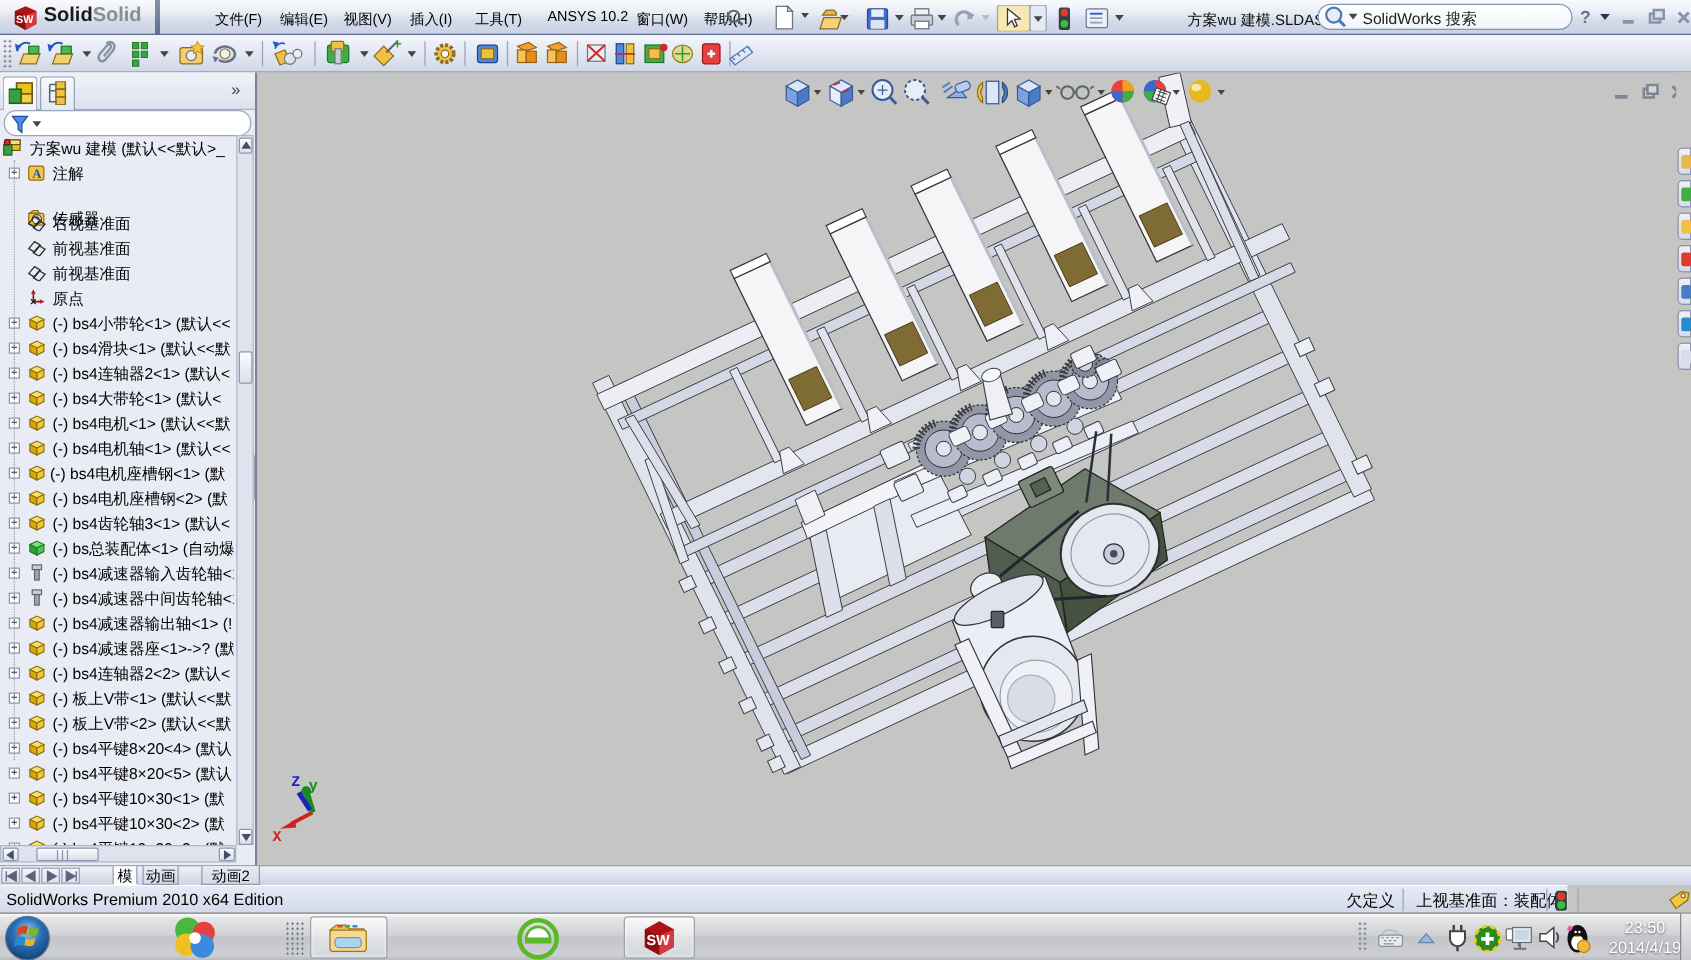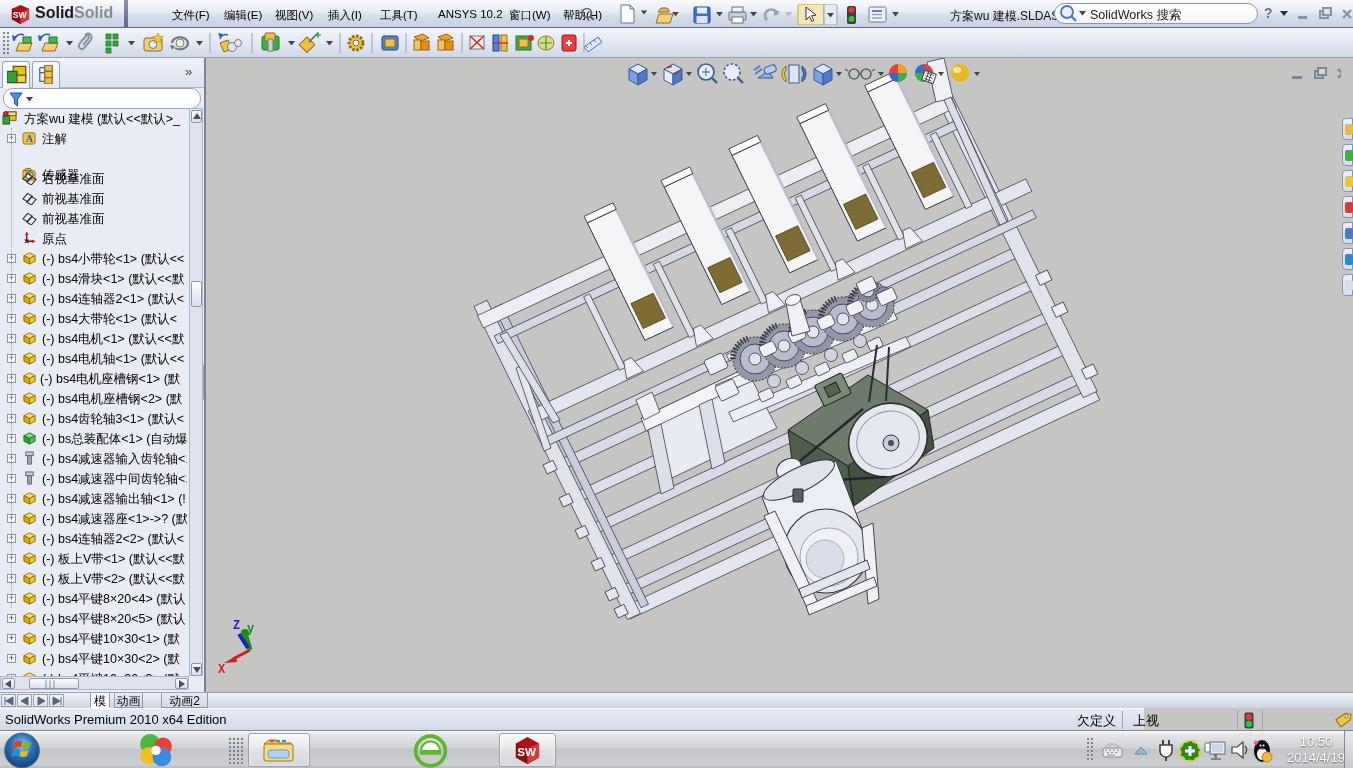--- a/index.html
+++ b/index.html
@@ -34,21 +34,21 @@
 .sbar { background:#dfe3ee; border:1px solid #b0b7c9; }
 .sbtn { position:absolute; background:linear-gradient(#fdfdfe,#d9dfeb); border:1px solid #8f99b0; border-radius:2px; }
 
 #viewport { position:absolute; left:206px; top:58px; width:1147px; height:634px; background:#c5c6c3; }
 
 #tabstrip { position:absolute; left:0; top:692px; width:1353px; height:16px;
   background:linear-gradient(#f0f2f8,#ccd3e4); border-top:1px solid #9aa2b6; }
 .mtab { position:absolute; top:0px; height:15px; font-size:12px; text-align:center;
   border:1px solid #8f99b0; border-top:none; background:linear-gradient(#e7ebf4,#d2d9e8); }
 
-#statusbar { position:absolute; left:0; top:708px; width:1144px; height:22px;
+#statusbar { position:absolute; left:0; top:708px; width:1254px; height:22px;
   background:linear-gradient(#e8ebf5,#d3daea); border-top:1px solid #fff; font-size:13px; color:#000; }
 
 #taskbar { position:absolute; left:0; top:730px; width:1353px; height:38px;
   background:linear-gradient(#fdfdfd 0%, #e6e7e9 8%, #d0d2d5 45%, #c3c5c9 50%, #cdcfd3 90%, #b8babf 100%);
   border-top:1px solid #888; }
 .tkbtn { position:absolute; top:2px; width:54px; height:34px; border:1px solid #9fa4ab; border-radius:3px;
   background:linear-gradient(rgba(255,255,255,.75),rgba(220,224,230,.5)); box-shadow:inset 0 0 3px #fff; }
 .dots { position:absolute; width:8px; height:24px; top:7px;
   background-image:radial-gradient(circle, #7d838c 1px, transparent 1.1px); background-size:4px 4px; }
 svg { display:block; }
@@ -948,16 +948,16 @@
  <svg class="abs" style="left:1252px;top:7px" width="22" height="26" viewBox="0 0 22 26">
   <ellipse cx="10" cy="13" rx="8" ry="11" fill="#111"></ellipse>
   <ellipse cx="10" cy="16" rx="5" ry="6" fill="#fff"></ellipse>
   <ellipse cx="10" cy="8" rx="4" ry="3.5" fill="#111"></ellipse>
   <circle cx="8.5" cy="7.5" r="1" fill="#fff"></circle>
       <circle cx="11.5" cy="7.5" r="1" fill="#fff"></circle>
   <path d="M8,10.5 l2,1.5 2,-1.5" fill="#e8a020"></path>
   <circle cx="15" cy="19" r="5" fill="#f0b840" stroke="#c08010"></circle>
   <path d="M3,3 l3,2 M2,5 l3,1" stroke="#e858a8" stroke-width="2"></path>
  </svg>
- <span class="abs" style="left:1291px;top:3px;width:50px;text-align:center;font-size:13px;color:#fff;text-shadow:0 1px 2px #555">10:50</span>
+ <span class="abs" style="left:1291px;top:3px;width:50px;text-align:center;font-size:13px;color:#fff;text-shadow:0 1px 2px #555">23:50</span>
  <span class="abs" style="left:1284px;top:19px;width:64px;text-align:center;font-size:13px;color:#fff;text-shadow:0 1px 2px #555">2014/4/19</span>
  <div class="abs" style="left:1344px;top:0;width:9px;height:38px;background:linear-gradient(#e8e9eb,#c8cace);border-left:1px solid #888"></div>
 </div>
 
 </body></html>

